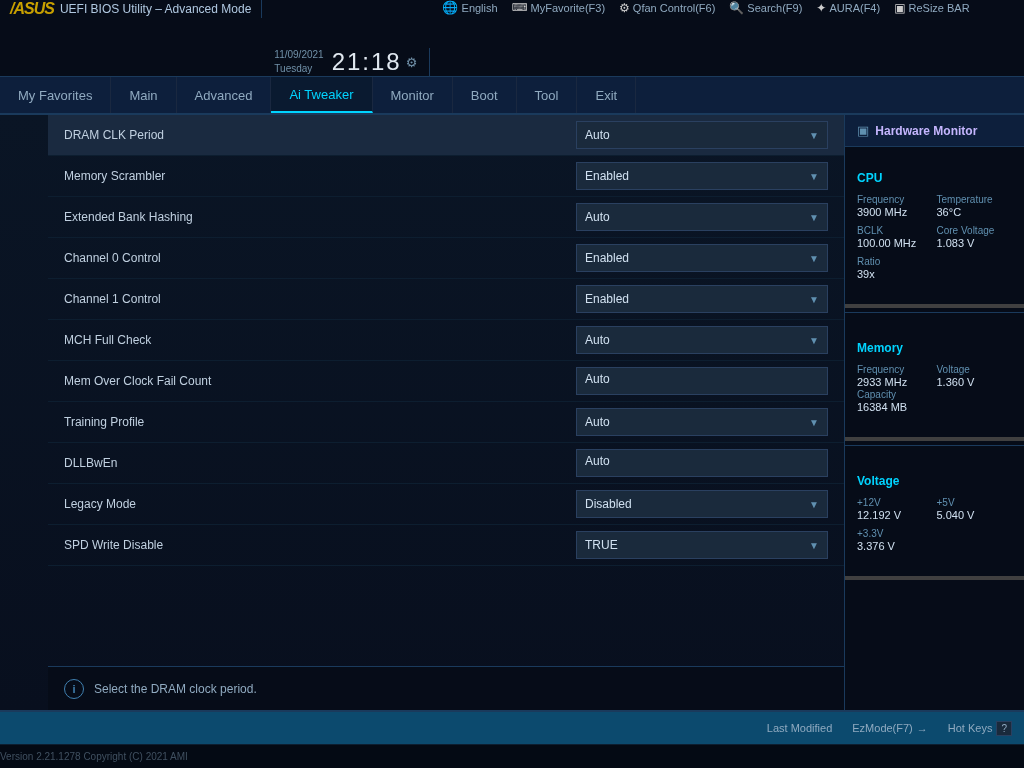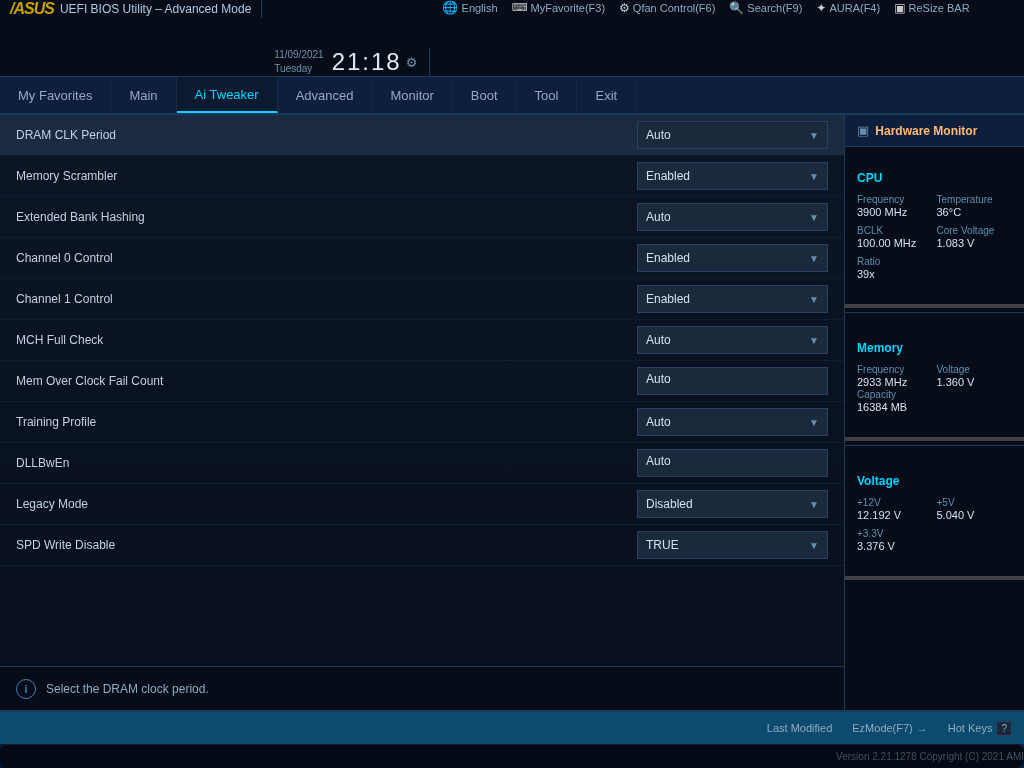--- a/index.html
+++ b/index.html
@@ -93,20 +93,21 @@
       overflow: hidden;
     }
 
     
     .settings-panel {
       flex: 1;
       display: flex;
       flex-direction: column;
       overflow: hidden;
       background: linear-gradient(180deg, #0a1525 0%, #080f1e 100%);
+      padding-left: 48px;
     }
 
     .settings-list {
       flex: 1;
       overflow-y: auto;
       padding: 0;
     }
 
     .settings-list::-webkit-scrollbar { width: 6px; }
     .settings-list::-webkit-scrollbar-track { background: #060f1e; }
@@ -121,21 +122,21 @@
     }
     .setting-row.selected { background: #1a2a40; }
 
     .setting-name {
       flex: 1;
       color: #c0d0e0;
       font-size: 12px;
     }
 
     .setting-control {
-      width: 191px;
+      width: 252px;
     }
 
     .dropdown {
       background: #1a2a3c;
       border: 1px solid #2a4060;
       color: #d0e0f0;
       font-size: 12px;
       padding: 4px 8px;
       width: 100%;
       display: flex;
@@ -208,21 +209,21 @@
       gap: 6px;
       border-bottom: 1px solid #1a3a5c;
     }
 
     .monitor-icon {
       color: #6090b0;
       font-size: 13px;
     }
 
     .hw-monitor-title {
-      color: #fdba74;
+      color: #c4b5fd;
       font-size: 12px;
       font-weight: 600;
     }
 
     .hw-section {
       padding: 24px 12px;
       border-bottom: 4px solid #404040;
     }
 
     .hw-section-title {
@@ -288,24 +289,23 @@
       color: #90aac0;
       font-size: 10px;
       padding: 1px 4px;
     }
 
     
     .version-bar {
       background: #040a14;
       display: flex;
       align-items: center;
-      justify-content: flex-end;
+      justify-content: flex-start;
       height: 24px;
       border-top: 1px solid #0d1e30;
-      border-radius: 7px;
     }
 
     .version-text {
       color: #405060;
       font-size: 10px;
     }
 
     .teal-line {
       border-bottom: 2px solid #00d4ff;
       margin-bottom: 0;
@@ -368,25 +368,25 @@
     </div>
   </div>
 
   <div class="nav-bar">
     <div class="nav-tab">
       <span>My Favorites</span>
     </div>
     <div class="nav-tab">
       <span>Main</span>
     </div>
+    <div class="nav-tab">
+      <span>Advanced</span>
+    </div>
     <div class="nav-tab active teal-line">
       <span>Ai Tweaker</span>
-    </div>
-    <div class="nav-tab">
-      <span>Advanced</span>
     </div>
     <div class="nav-tab">
       <span>Monitor</span>
     </div>
     <div class="nav-tab">
       <span>Boot</span>
     </div>
     <div class="nav-tab">
       <span>Tool</span>
     </div>

